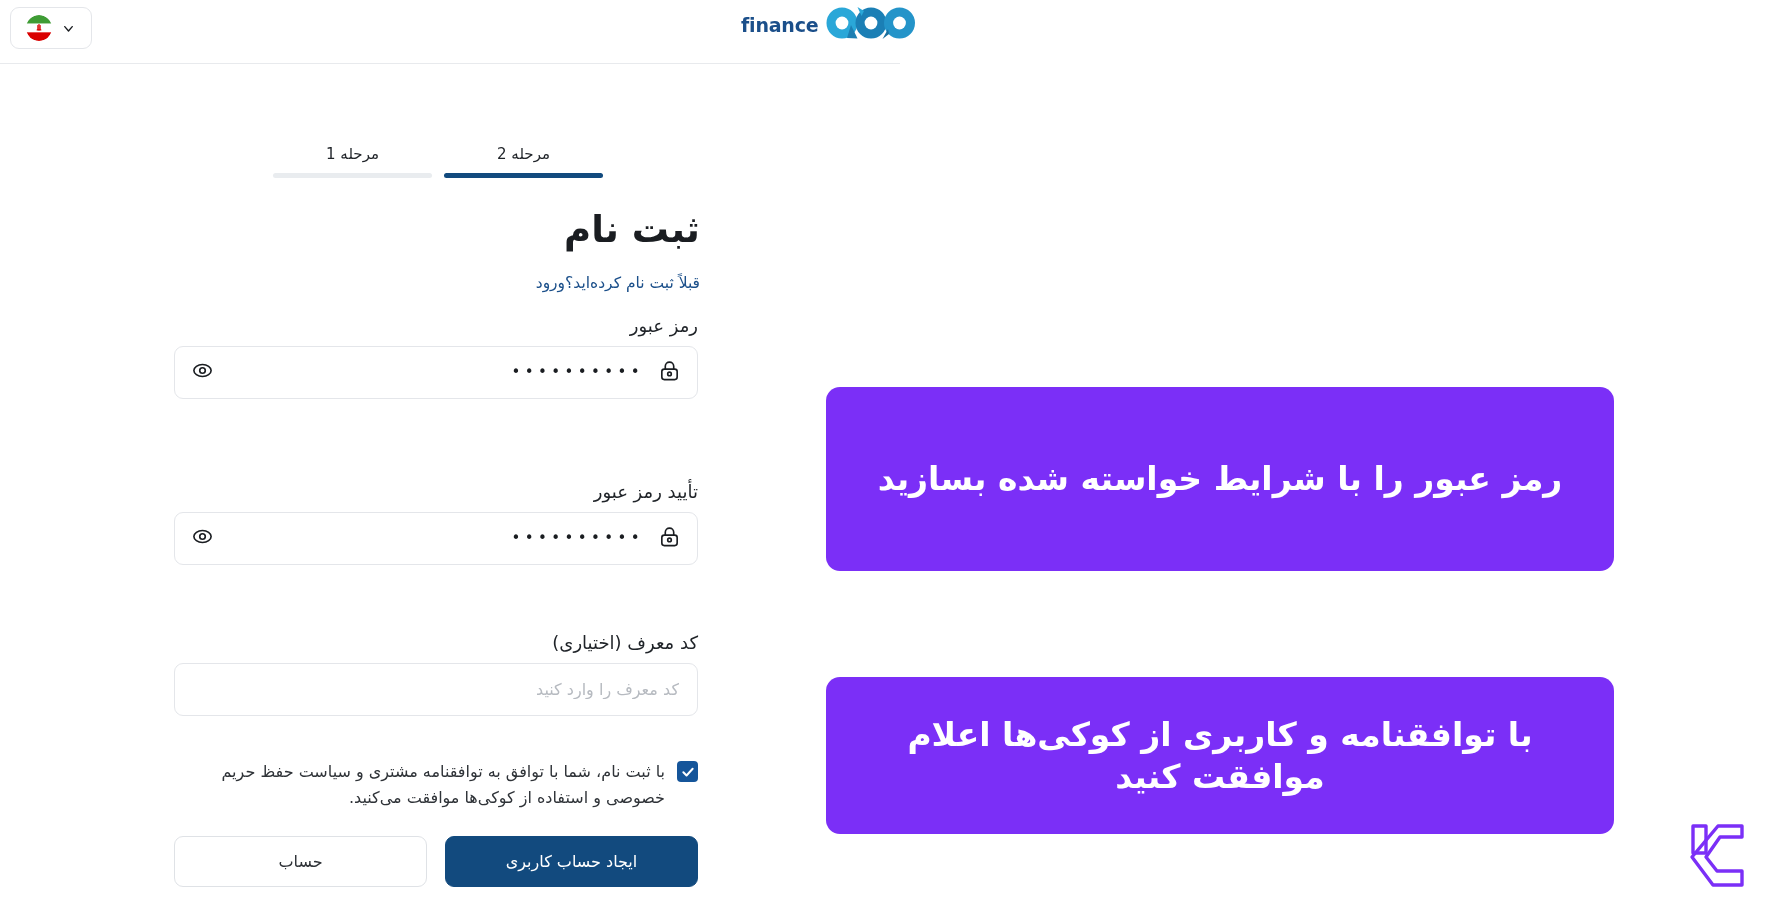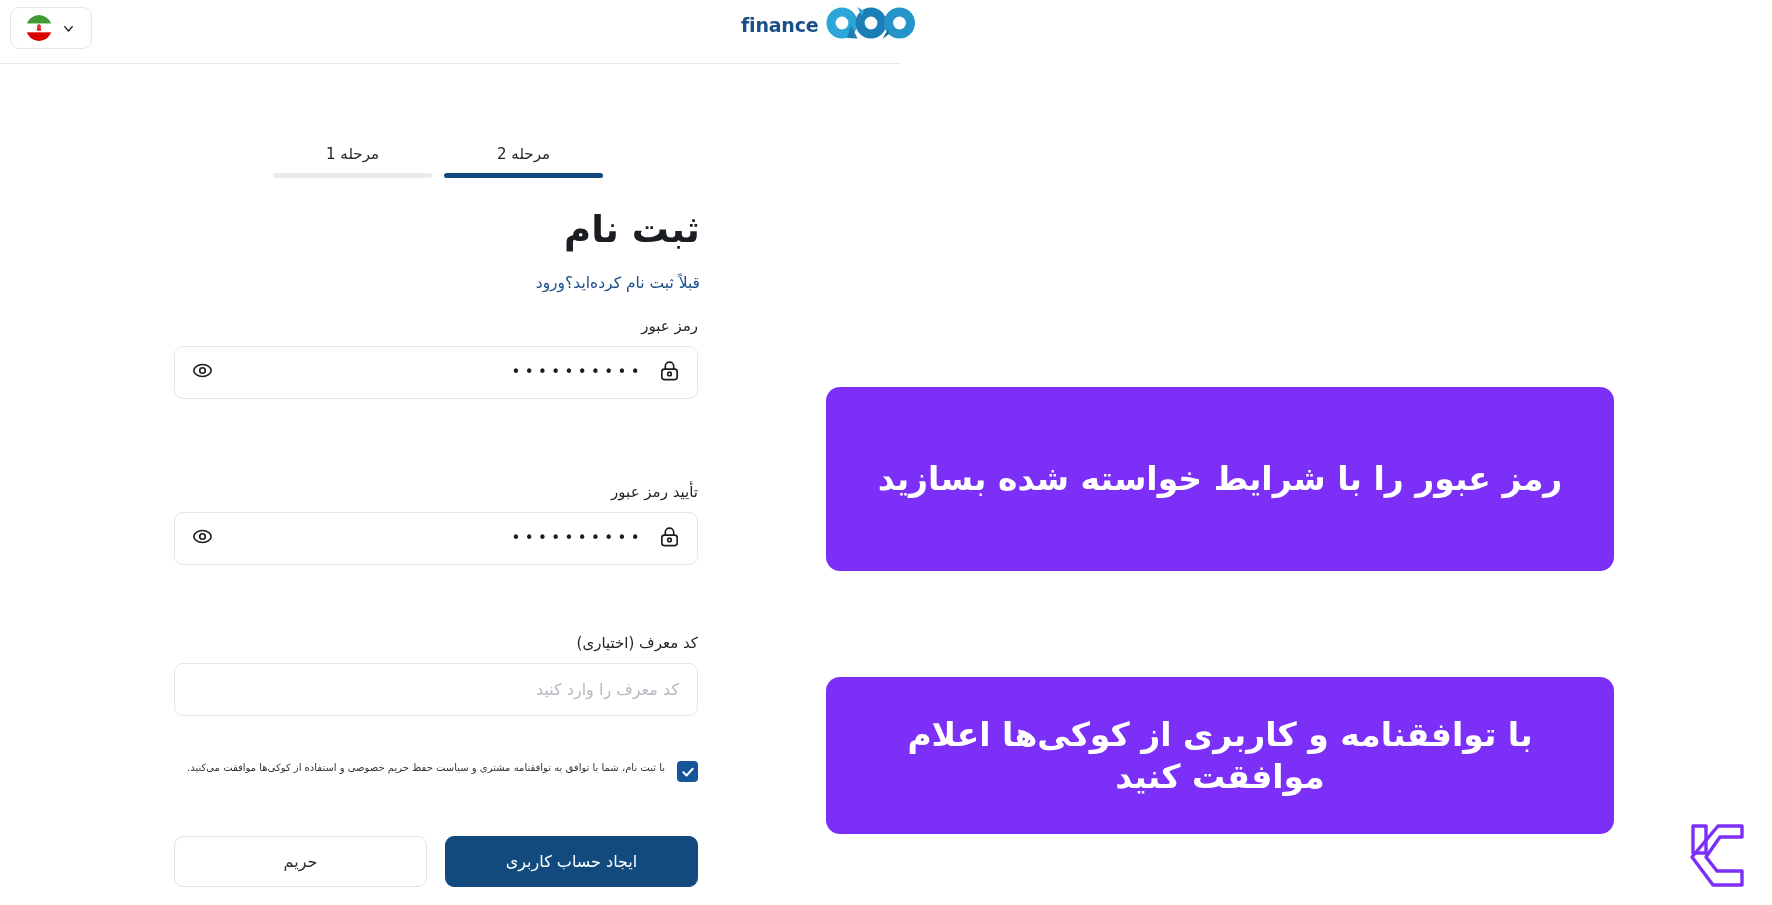--- a/index.html
+++ b/index.html
@@ -149,21 +149,21 @@
     color: #1b4f8a;
     text-decoration: none;
     cursor: pointer;
   }
 
   
   .field { position: absolute; left: 174px; width: 524px; }
   .field-label {
     display: block;
     text-align: right;
-    font-size: 15px;
+    font-size: 18px;
     color: #1f2328;
     line-height: 22px;
     margin-bottom: 9px;
   }
   .input-shell {
     position: relative;
     height: 53px;
     border: 1px solid #e4e6ea;
     border-radius: 9px;
     background: #ffffff;
@@ -245,22 +245,22 @@
     background: #15559a;
     display: flex;
     align-items: center;
     justify-content: center;
     cursor: pointer;
     margin-top: 2px;
   }
   .terms-text {
     flex: 1;
     text-align: right;
-    font-size: 10px;
-    line-height: 18px;
+    font-size: 16px;
+    line-height: 26px;
     color: #2f3338;
   }
 
   
   .actions {
     position: absolute;
     left: 174px;
     top: 836px;
     width: 524px;
     display: flex;
@@ -441,21 +441,21 @@
       <span class="checkbox">
         <svg width="14" height="14" viewBox="0 0 24 24" fill="none" stroke="#ffffff" stroke-width="3.4" stroke-linecap="round" stroke-linejoin="round">
           <polyline points="4 12.5 9.5 18 20 6.5"></polyline>
         </svg>
       </span>
       <span class="terms-text">با ثبت نام، شما با توافق به توافقنامه مشتری و سیاست حفظ حریم خصوصی و استفاده از کوکی‌ها موافقت می‌کنید.</span>
     </div>
 
     <div class="actions">
       <button class="btn btn-primary">ایجاد حساب کاربری</button>
-      <button class="btn btn-secondary">حریم</button>
+      <button class="btn btn-secondary">حساب</button>
     </div>
   </div>
 
   <div class="callout" id="callout-password">رمز عبور را با شرایط خواسته شده بسازید</div>
   <div class="callout" id="callout-terms">با توافقنامه و کاربری از کوکی‌ها اعلام موافقت کنید</div>
 
   <div class="watermark">
     <svg width="66" height="70" viewBox="0 0 66 70" fill="none" stroke="#7b2ff7" stroke-width="3.4" stroke-linejoin="round" stroke-linecap="round">
       <path d="M9 3 L22 3 L22 30 L9 30 Z"></path>
       <path d="M58 14 L58 3 L34 3 L8 34 L29 62 L58 62 L58 48 L33 48 L22 34 L36 14 Z"></path>

